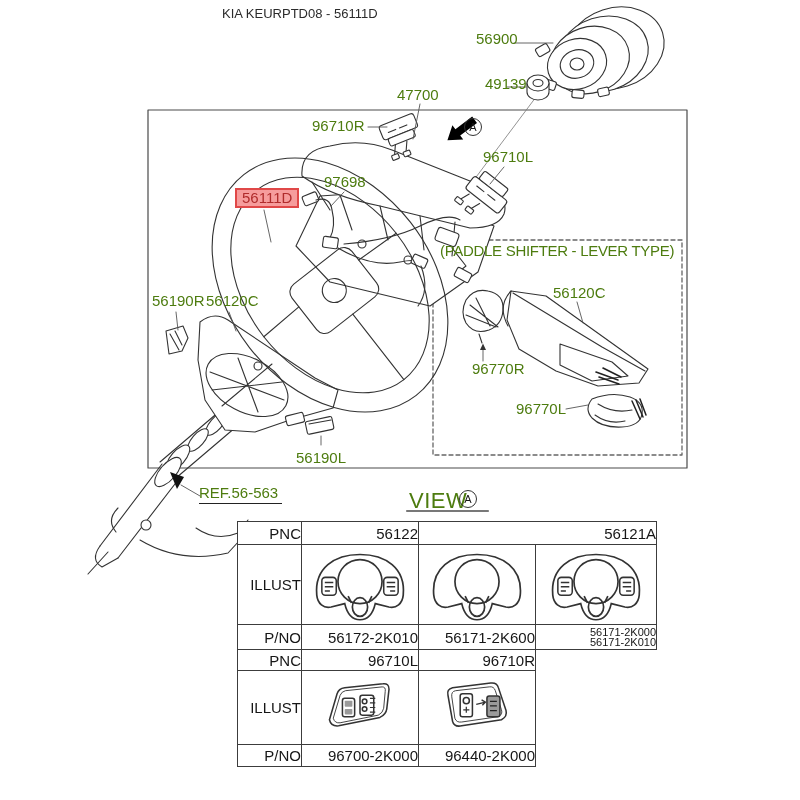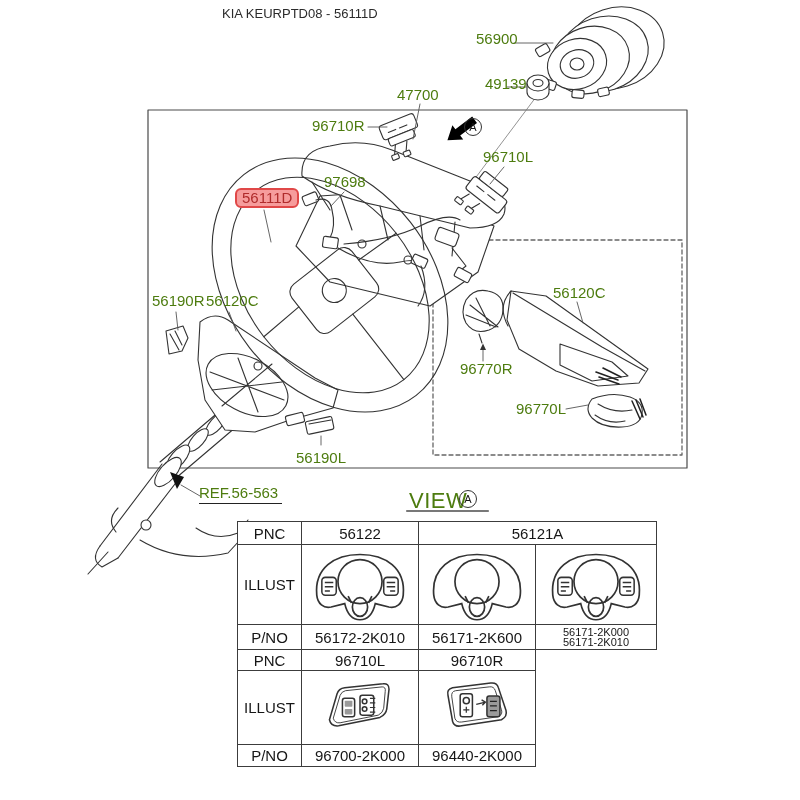--- a/index.html
+++ b/index.html
@@ -10,21 +10,21 @@
   .title{font-size:13px;color:#2b2b2b;}
   .hl{border:2px solid #e04848;background:#f69c9c;color:#b02c2c;padding:0 5px;font-size:15px;}
   .circA{position:absolute;width:16px;height:16px;border:1.3px solid #333;border-radius:50%;
          font-size:11px;line-height:16px;text-align:center;color:#161616;}
   .view{font-size:22px;letter-spacing:.5px;}
   .ref{border-bottom:1.4px solid #222;padding:0 4px 2px 0;}
   .paddle-title{font-size:15px;letter-spacing:-0.3px;}
   
   .ptable{position:absolute;left:237px;top:521px;border-collapse:collapse;table-layout:fixed;
           font-size:15px;color:#161616;}
-  .ptable td{border:1px solid #3c3c3c;text-align:center;vertical-align:middle;padding:0;background:#fff;margin-top:20px;}
+  .ptable td{border:1px solid #3c3c3c;text-align:right;vertical-align:middle;padding:0;background:#fff;margin-top:20px;}
   .ptable td.ghost{border:none;background:transparent;}
   .ptable .stack{line-height:10px;font-size:11px;}
   .ptable .stack span{display:block;}
   svg.part-ill{display:block;margin:0 auto;}
 </style>
 </head>
 <body>
 
 <div id="canvas">
 
@@ -219,28 +219,29 @@
 
   <div class="lbl title" style="left:222px;top:7px;">KIA KEURPTD08 - 56111D</div>
 
   <div class="lbl" style="left:476px;top:31px;">56900</div>
   <div class="lbl" style="left:464px;top:76px;margin-left:21px;">49139</div>
   <div class="lbl" style="left:397px;top:87px;">47700</div>
   <div class="lbl" style="left:312px;top:118px;">96710R</div>
   <div class="lbl" style="left:483px;top:149px;">96710L</div>
   <div class="lbl" style="left:324px;top:174px;">97698</div>
 
-  <div class="lbl hl" style="left: 235px; top: 188px; background: rgb(246, 156, 156); border-color: rgb(224, 72, 72); color: rgb(176, 44, 44); border-radius: 6px;">56111D</div>
+  <div class="lbl hl" style="left: 235px; top: 188px; background: rgb(246, 156, 156); border-color: rgb(224, 72, 72); color: rgb(176, 44, 44);">56111D</div>
 
   <div class="lbl" style="left:152px;top:293px;">56190R</div>
   <div class="lbl" style="left:206px;top:293px;">56120C</div>
   <div class="lbl" style="left:296px;top:450px;">56190L</div>
 
+  <div class="lbl paddle-title" style="left:440px;top:243px;">(PADDLE SHIFTER - LEVER TYPE)</div>
   <div class="lbl" style="left:553px;top:285px;">56120C</div>
-  <div class="lbl" style="left:460px;top:361px;">96770R</div>
+  <div class="lbl" style="left:472px;top:361px;">96770R</div>
   <div class="lbl" style="left:516px;top:401px;">96770L</div>
 
   <div class="lbl ref" style="left:199px;top:485px;">REF.56-563</div>
 
   <div class="lbl view" style="left:409px;top:489px;">VIEW</div>
   <div class="circA" style="left:459px;top:490px;">A</div>
   <div class="circA" style="left:464px;top:118px;">A</div>
 
   <table class="ptable">
     <colgroup>

